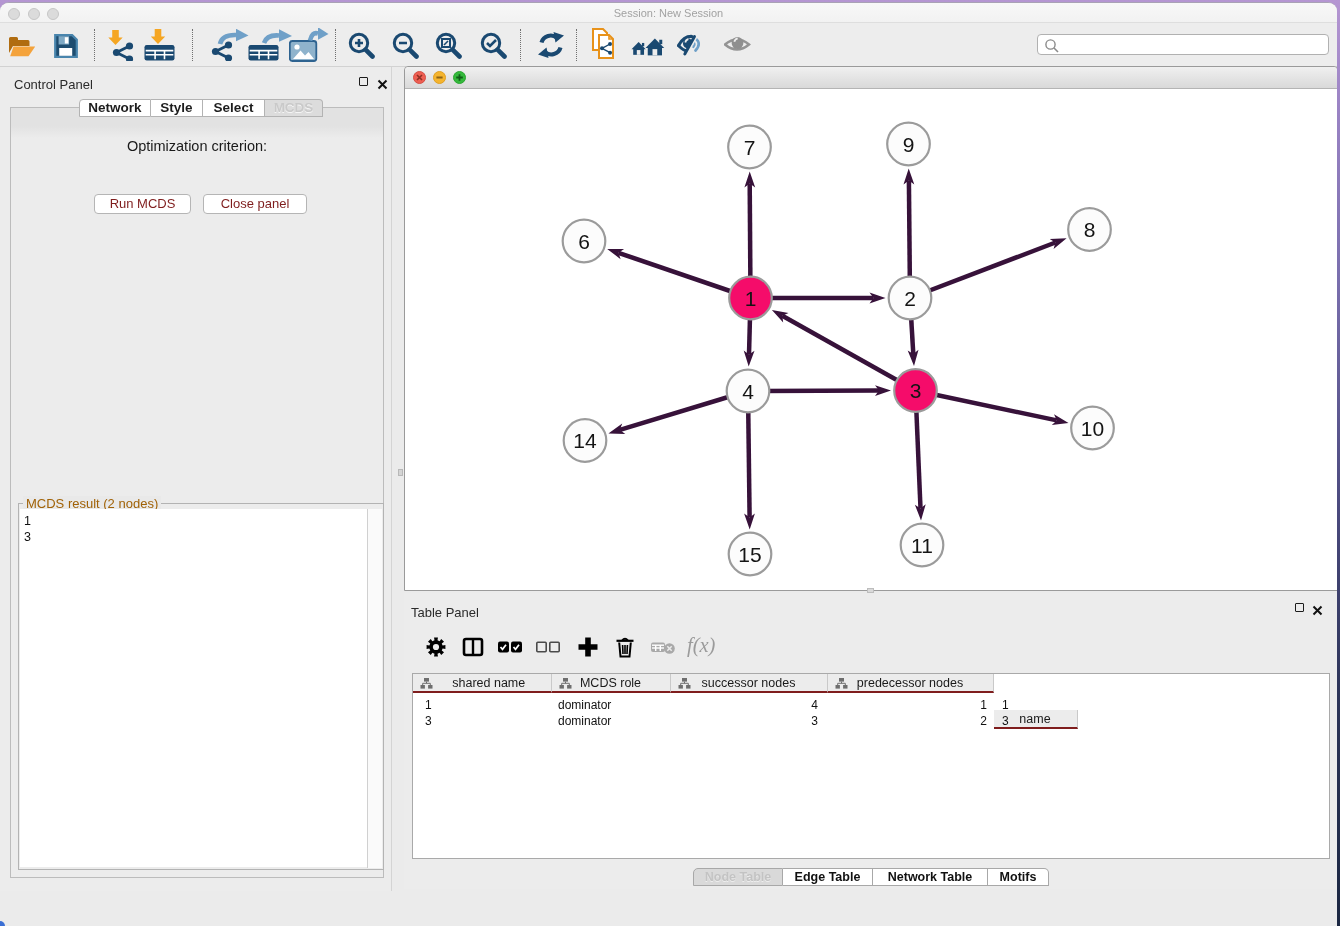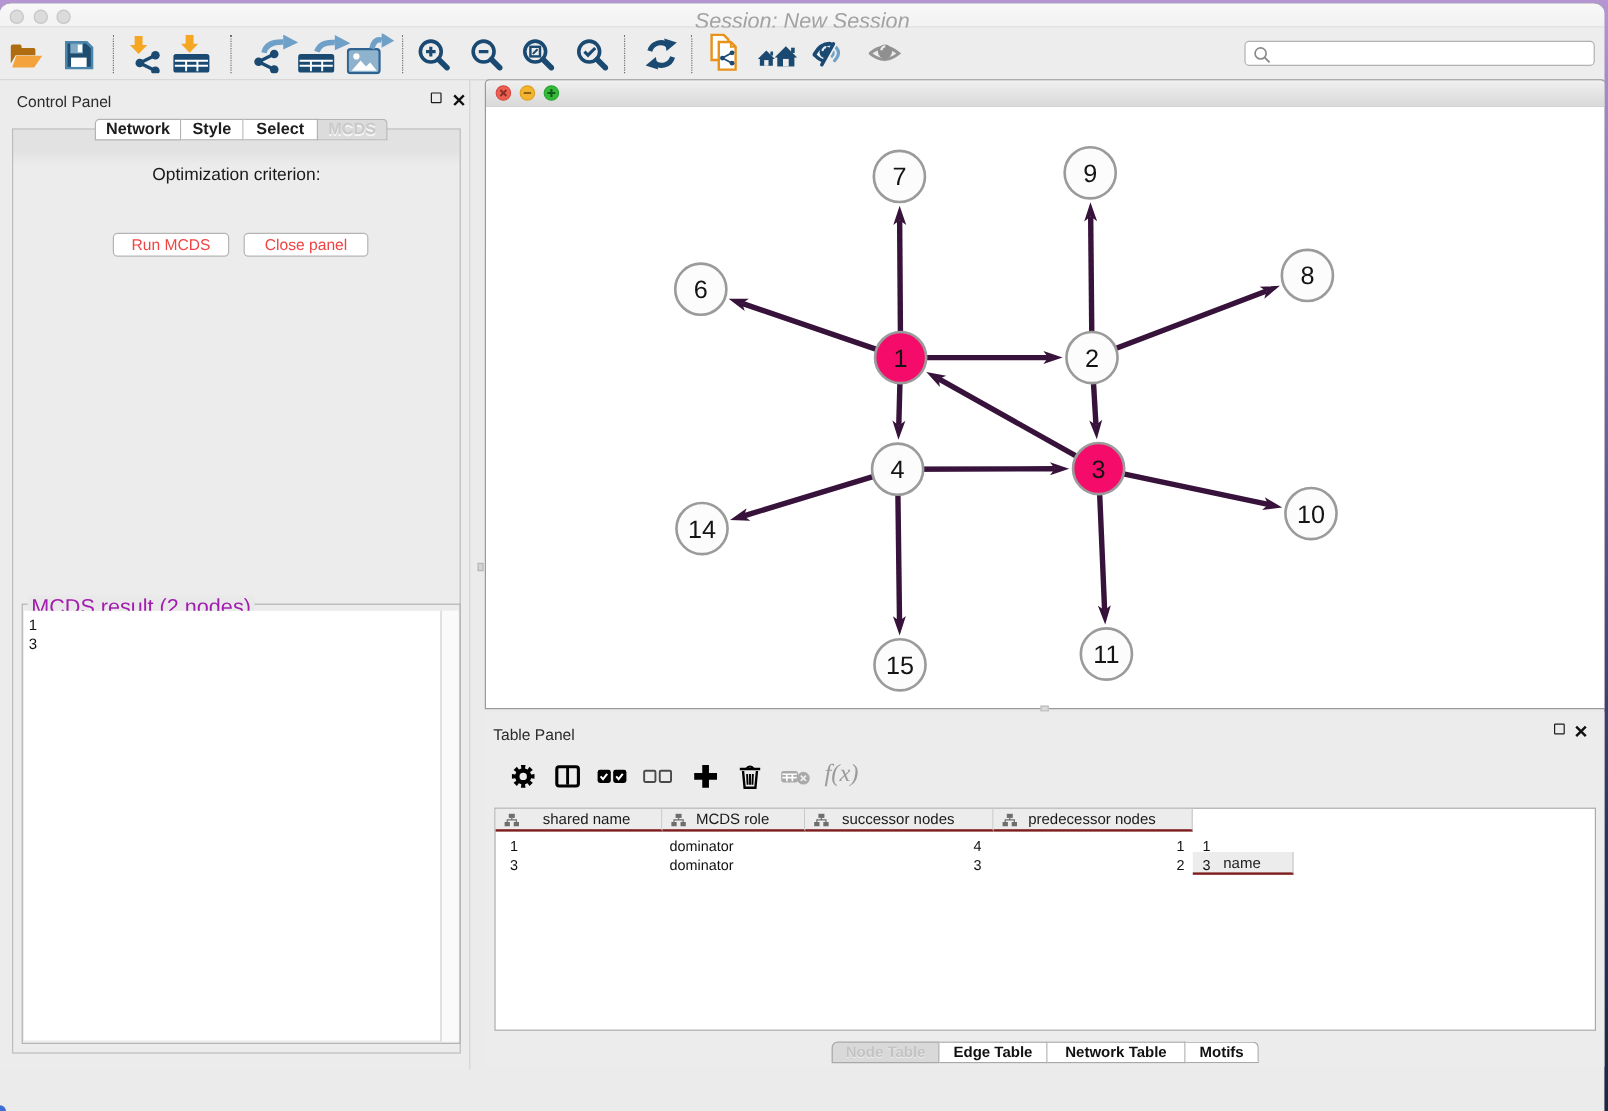--- a/index.html
+++ b/index.html
@@ -9,21 +9,21 @@
   .abs { position:absolute; }
   #win { position:absolute; left:0; top:2px; width:1337px; height:924px;
          background:#ebebeb; border-radius:9px 9px 0 0;
          border-top:1px solid #a9a2b5; overflow:hidden; }
   
   #titlebar { position:absolute; left:0; top:0; width:100%; height:20px;
               background:linear-gradient(#f8f8f8,#f2f2f2); border-bottom:1px solid #dedede; }
   .tl { position:absolute; top:5px; width:12px; height:12px; border-radius:50%;
         background:#dbdbdb; border:1px solid #c6c6c6; }
   #title { position:absolute; top:4px; left:0; width:100%; text-align:center;
-           font-size:18px; color:#a2a2a2;font-style:italic; }
+           font-size:11px; color:#a2a2a2; }
   
   #toolbar { position:absolute; left:0; top:20px; width:100%; height:44px;
              background:#ededed; border-bottom:1px solid #d2d2d2; }
   .sep { position:absolute; top:6px; height:32px; width:0;
          border-left:1px dotted #707070; }
   #search { position:absolute; left:1037px; top:11px; width:292px; height:21px;
             background:#fff; border:1px solid #b1b1b1; border-radius:4px; }
   
   #cp { position:absolute; left:0; top:64px; width:392px; height:824px;
         background:#ececec; border-right:1px solid #d4d4d4; }
@@ -38,25 +38,25 @@
   .tab.dis { background:#dcdcdc; color:#c9c9c9; text-shadow:0 1px 0 #f5f5f5; }
   #tabpanel { position:absolute; left:10px; top:40px; width:374px; height:771px;
               border:1px solid #bcbcbc;
               background:linear-gradient(#e2e2e2 0px, #e2e2e2 18px, #ececec 30px, #ececec 100%); }
   #optlabel { position:absolute; left:0; top:30px; width:100%; text-align:center;
               font-size:14.5px; color:#1a1a1a; }
   #optsel { position:absolute; left:34px; top:55px; width:311px; height:19px;
             background:#fff; border:1px solid #b5b5b5; border-radius:4px;
             font-size:14.5px; color:#1a1a1a; line-height:17px; padding-left:13px; }
   .btn { position:absolute; height:20px; background:#fff; border:1px solid #b5b5b5;
-         border-radius:4px; font-size:13px; color:#ef4444; text-align:center; line-height:18px; }
+         border-radius:4px; font-size:13px; color:#7f1d1d; text-align:center; line-height:18px; }
   #grp { position:absolute; left:7px; top:395px; width:366px; height:367px;
          border:1px solid #b3b3b3; }
   #grp-label { position:absolute; left:4px; top:-8px; background:#e9e9e9; padding:0 3px;
-               font-size:18px; color:#a21caf; }
+               font-size:13px; color:#a16207;text-decoration:underline; }
   #grp-inner { position:absolute; left:1px; top:5px; width:362px; height:358px; background:#fff;
                font-size:12.5px; color:#111; line-height:16px; padding:4px 0 0 4px; }
   #grp-sb { position:absolute; right:0px; top:0px; width:15px; height:359px;
             background:#fafafa; border-left:1px solid #d0d0d0; }
   
   #net { position:absolute; left:404px; top:63px; width:934px; height:525px;
          background:#fff; border:1px solid #9a9a9a; border-radius:4px 4px 0 0; }
   #net-tb { position:absolute; left:0; top:0; width:100%; height:22px;
             background:linear-gradient(#f0f0f0,#d9d9d9); border-bottom:1px solid #b4b4b4;
             border-radius:4px 4px 0 0; }

